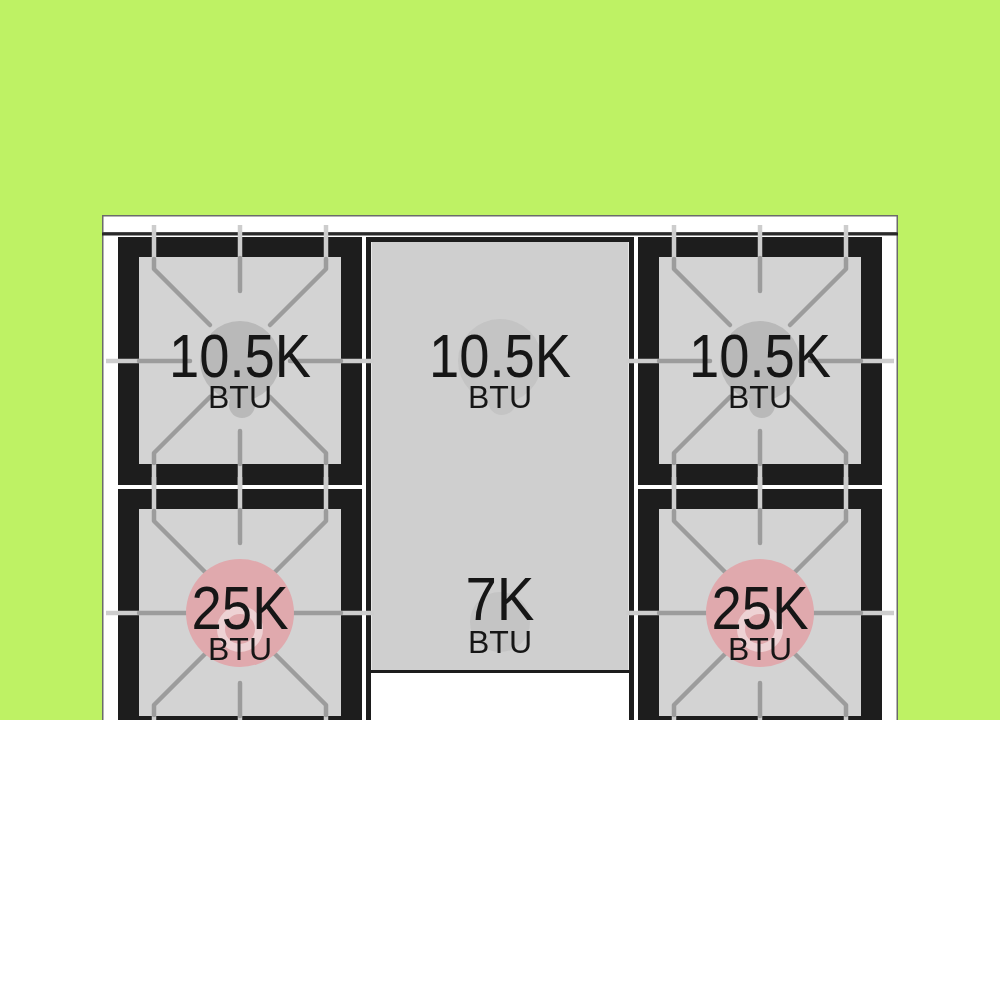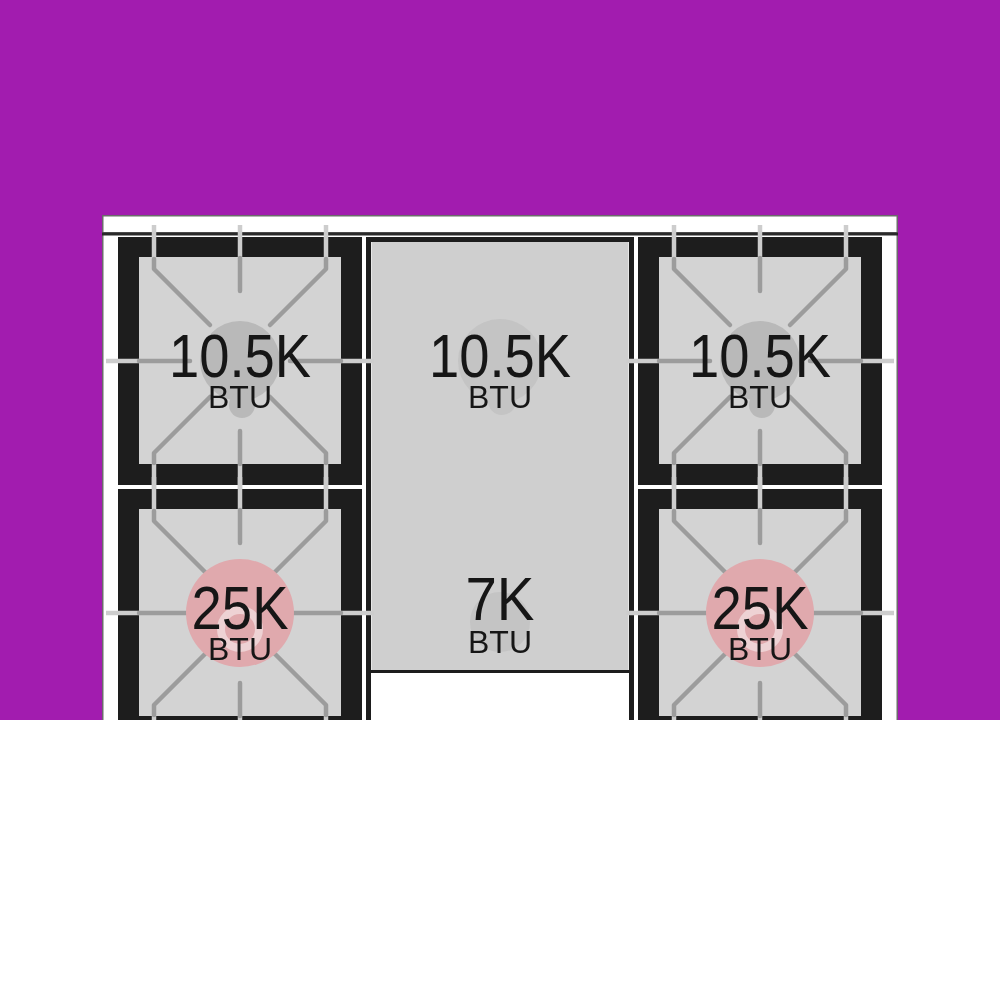--- a/index.html
+++ b/index.html
@@ -5,21 +5,21 @@
   html, body {
     margin: 0;
     padding: 0;
     background: #ffffff;
     font-family: "Liberation Sans", sans-serif;
   }
   .stage {
     position: relative;
     width: 1000px;
     height: 720px;
-    background: #a21caf;
+    background: #bef264;
     overflow: hidden;
   }
   svg { display: block; }
 
   .frame     { fill: #1d1d1d; }
   .surface   { fill: #d3d3d3; }
   .griddle-outline { fill: #ffffff; stroke: #1d1d1d; stroke-width: 5; }
   .griddle-surface { fill: #cfcfcf; }
   .body-rect { fill: #ffffff; stroke: #6b6b6b; stroke-width: 1.5; }
   .ledge-base { stroke: #2a2a2a; stroke-width: 3; }

